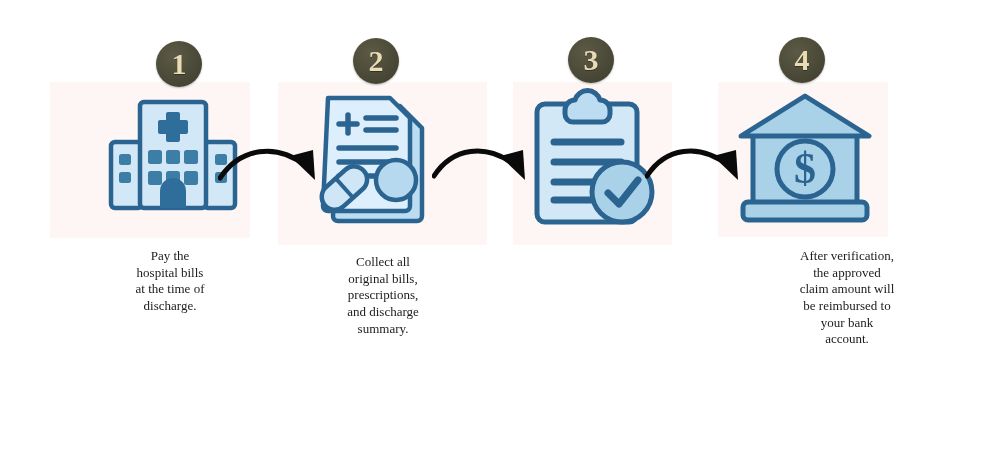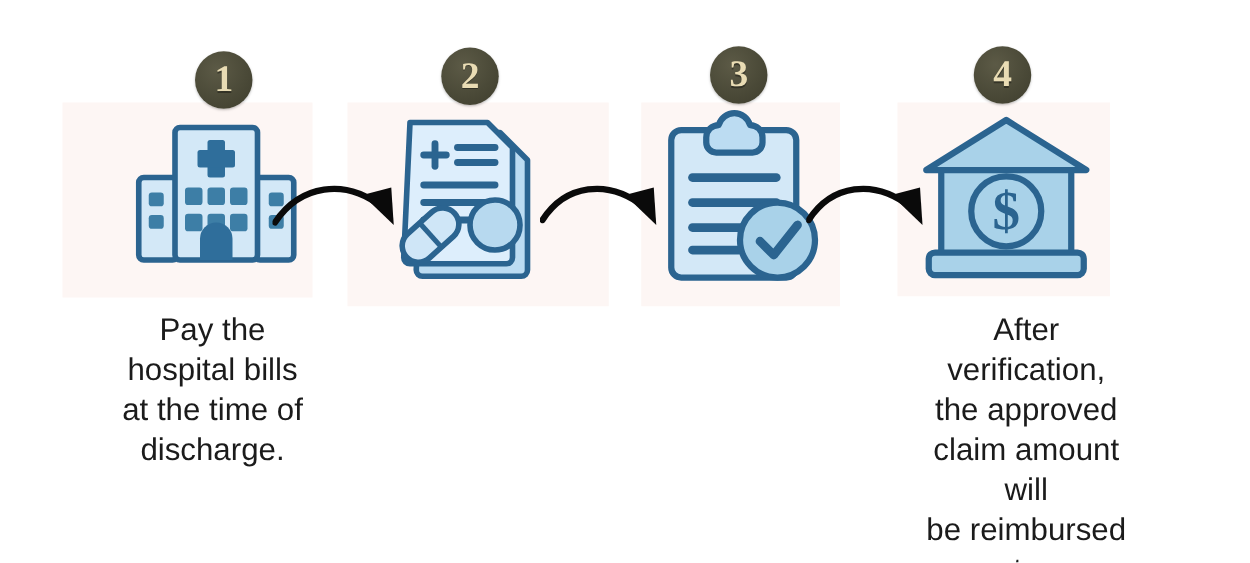--- a/index.html
+++ b/index.html
@@ -64,29 +64,29 @@
   .arrow { position: absolute; }
   .arrow-1 { left: 218px; top: 140px; width: 120px; height: 56px; }
   .arrow-2 { left: 432px; top: 140px; width: 116px; height: 56px; }
   .arrow-3 { left: 645px; top: 140px; width: 116px; height: 56px; }
 
   
   .caption {
     position: absolute;
     text-align: center;
     color: #1b1b1b;
-    font-size: 25px;
+    font-size: 13px;
     line-height: 1.28;
-    font-family: Liberation Sans, sans-serif;
+    font-family: Liberation Serif, serif;
     white-space: pre-line;
   }
   .caption-1 { left: 80px;  top: 248px; width: 180px; }
   .caption-2 { left: 292px; top: 254px; width: 182px; }
   .caption-3 { left: 505px; top: 256px; width: 176px; }
-  .caption-4 { left: 728px; top: 248px; width: 186px; }
+  .caption-4 { left: 754px; top: 248px; width: 186px; }
 </style>
 </head>
 <body>
 
 <div id="infographic">
 
   <div class="panel panel-1"></div>
   <div class="panel panel-2"></div>
   <div class="panel panel-3"></div>
   <div class="panel panel-4"></div>
@@ -166,20 +166,25 @@
         <rect x="10" y="84" width="52" height="26" rx="13" fill="#cfe6f7" stroke="#2b6490" stroke-width="4.5"></rect>
         <line x1="36" y1="84" x2="36" y2="110" stroke="#2b6490" stroke-width="4"></line>
       </g>
     </svg>
   </div>
 
   <div class="badge badge-2">
     <span>2</span>
   </div>
 
+  <div class="caption caption-2">Collect all
+original bills,
+prescriptions,
+and discharge
+summary.</div>
 
   <div class="arrow arrow-2">
     <svg viewBox="0 0 116 56" width="116" height="56">
       <path d="M2 36 C20 8, 54 2, 84 26" fill="none" stroke="#0a0a0a" stroke-width="5" stroke-linecap="round"></path>
       <path d="M68 16 L93 40 L91 10 Z" fill="#0a0a0a"></path>
     </svg>
   </div>
 
   <div class="icon-wrap icon-3">
     <svg viewBox="0 0 130 140" width="130" height="140">

